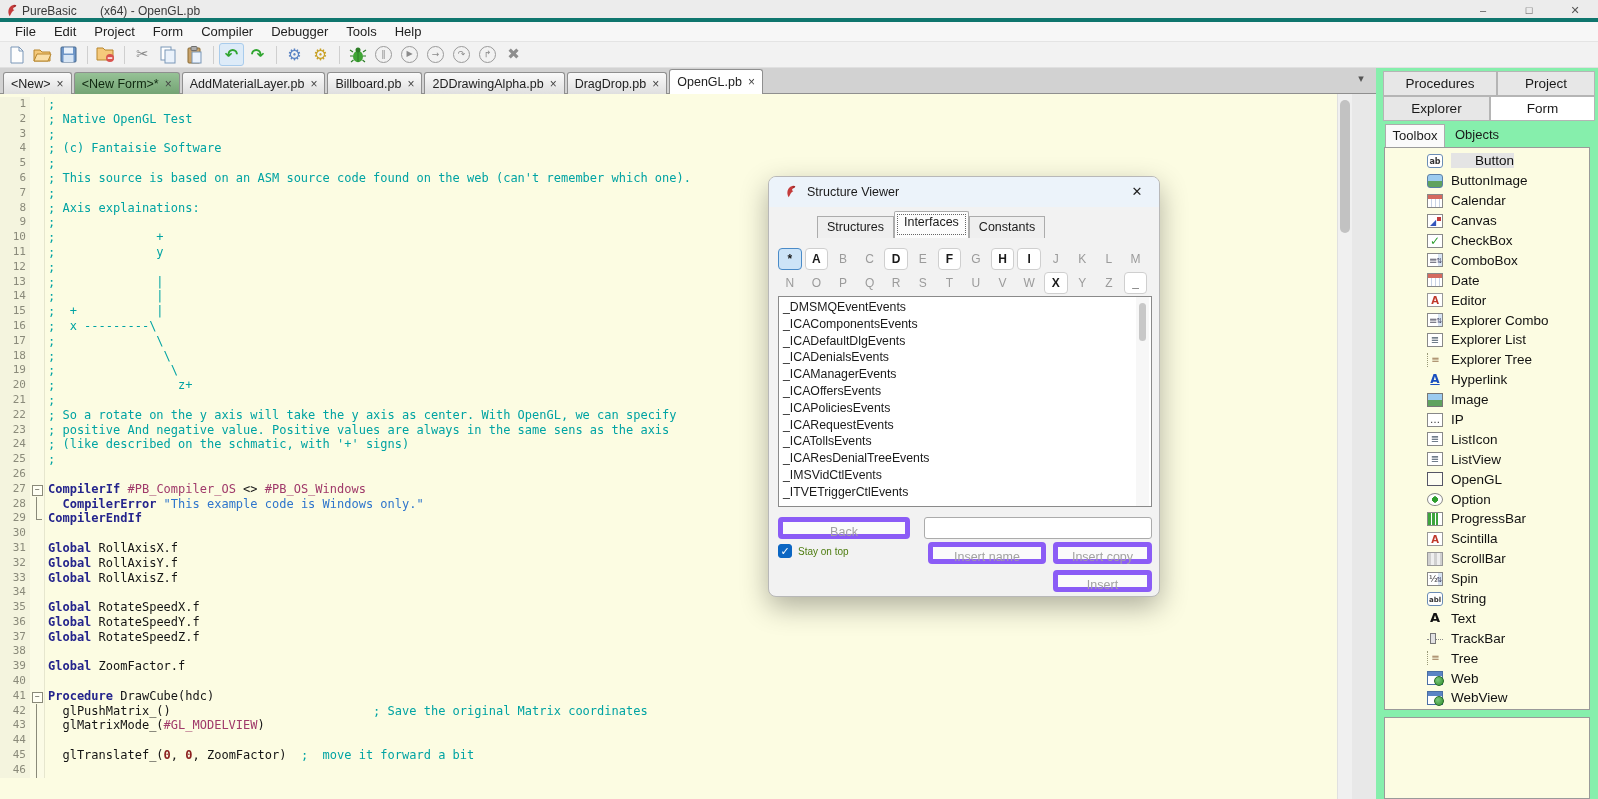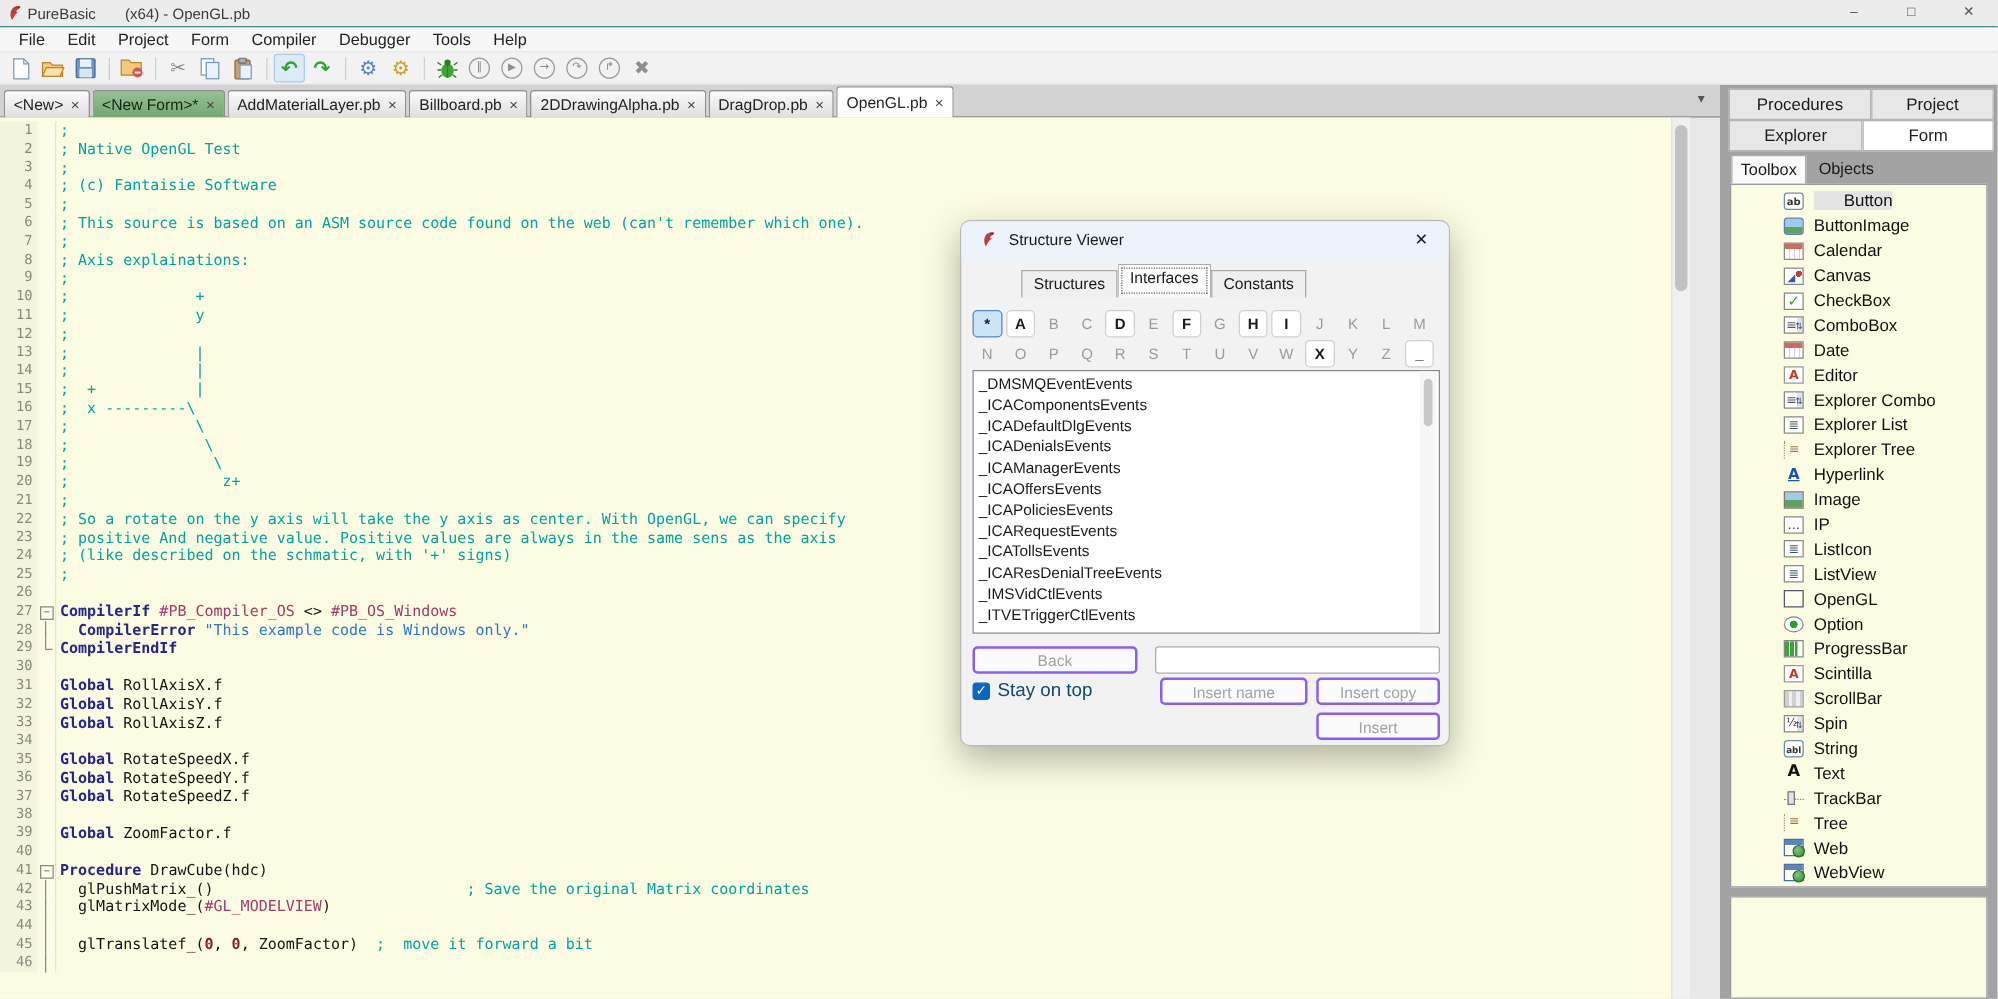--- a/index.html
+++ b/index.html
@@ -1,19 +1,19 @@
 <!DOCTYPE html>
 <html><head>
 <meta charset="utf-8">
 <style>
   * { margin:0; padding:0; box-sizing:border-box; }
   html,body { width:1598px; height:799px; overflow:hidden; font-family:"Liberation Sans",sans-serif; background:#E8E8E8; }
 
   
-  #titlebar { position:absolute; left:0; top:0; width:1598px; height:22px; background:#ECECEC; border-bottom:1px solid #0f766e; }
+  #titlebar { position:absolute; left:0; top:0; width:1598px; height:22px; background:#ECECEC; border-bottom:4px solid #0f766e; }
   #titlebar .app-name { position:absolute; left:22px; top:4px; font-size:12px; color:#3A3A3A; }
   #titlebar .doc-title { position:absolute; left:100px; top:4px; font-size:12px; color:#3A3A3A; }
   #logo { position:absolute; left:5px; top:3px; width:15px; height:15px; }
   .win-controls { position:absolute; right:0; top:0; height:22px; display:flex; }
   .win-btn { width:46px; height:22px; text-align:center; line-height:20px; font-size:11px; color:#555; }
 
   
   #menubar { position:absolute; left:0; top:22px; width:1598px; height:20px; background:#F7F7F7; display:flex; align-items:center; padding-left:6px; border-bottom:1px solid #E4E4E4; }
   .menu-item { font-size:13px; color:#222; padding:1px 9px; }
 
@@ -61,32 +61,32 @@
   .dtab.sel { background:#FCFCFC; height:27px; outline:1px dotted #666; outline-offset:-4px; border-radius:2px 2px 0 0; }
   .alpha-row { position:absolute; left:9px; display:flex; gap:3px; }
   .abtn { width:23.6px; height:22px; text-align:center; line-height:21px; font-size:12px; border-radius:4px; }
   .abtn.on { background:#FFFFFF; border:1px solid #CFCFCF; color:#1A1A1A; font-weight:bold; }
   .abtn.off { color:#9B9B9B; background:transparent; border:1px solid transparent; }
   .abtn.sel { background:#CDE4F7; border:1px solid #4A8BC8; }
   #sv-list { position:absolute; left:9px; top:119px; width:374px; height:211px; background:#FFFFFF; border:1px solid #8A8A8A; overflow:hidden; padding:2px 0 0 4px; }
   .sv-item { height:16.8px; line-height:16.8px; font-size:12.3px; color:#1A1A1A; white-space:nowrap; }
   #sv-scroll { position:absolute; right:10px; top:120px; width:13px; height:209px; background:#F7F7F7; }
   #sv-thumb { position:absolute; left:3px; top:6px; width:7px; height:38px; background:#C8C8C8; border-radius:4px; }
-  .wbtn { position:absolute; background:#FBFBFB; border:2px solid #8b5cf6; border-radius:4px; font-size:12.5px; color:#A2A2A2; text-align:center; }
+  .wbtn { position:absolute; background:#FBFBFB; border:5px solid #8b5cf6; border-radius:4px; font-size:12.5px; color:#A2A2A2; text-align:center; }
   #btn-back { left:9px; top:340px; width:132px; height:22px; line-height:21px; }
   #sv-input { position:absolute; left:155px; top:340px; width:228px; height:22px; border:1px solid #ABABAB; border-radius:3px; background:#FFFFFF; font-size:12px; padding:0 5px; }
   #chk-wrap { position:absolute; left:9px; top:367px; display:flex; align-items:center; }
   #chk-box { width:14px; height:14px; background:#0B66C3; border:1px solid #0B66C3; border-radius:3px; color:#fff; font-size:11px; line-height:13px; text-align:center; margin-right:6px; }
-  #chk-label { font-size:15px; color:#0c4a6e; }
+  #chk-label { font-size:10px; color:#4d7c0f; }
   #btn-insert-name { left:159px; top:365px; width:118px; height:22px; line-height:21px; }
   #btn-insert-copy { left:284px; top:365px; width:99px; height:22px; line-height:21px; }
   #btn-insert { left:284px; top:393px; width:99px; height:22px; line-height:21px; }
 
   
-  #right-panel { position:absolute; left:1376px; top:68px; width:222px; height:731px; background:#a3a3a3; }
+  #right-panel { position:absolute; left:1376px; top:68px; width:222px; height:731px; background:#86efac; }
   .rp-tab { position:absolute; border:1px solid #B5B5B5; background:#E7E7E7; font-size:13.5px; color:#1A1A1A; text-align:center; }
   #rpt-procedures { left:7px; top:3px; width:114px; height:25px; line-height:24px; }
   #rpt-project { left:121px; top:3px; width:98px; height:25px; line-height:24px; }
   #rpt-explorer { left:7px; top:28px; width:107px; height:25px; line-height:24px; }
   #rpt-form { left:114px; top:28px; width:105px; height:25px; line-height:24px; background:#FFFFFF; border-top:1px solid #B5B5B5; }
   #rpt-toolbox { left:9px; top:56px; width:60px; height:23px; line-height:22px; font-size:13px; background:#FAFAFA; border:1px solid #ACACAC; border-bottom:none; }
   #rpt-objects { left:69px; top:56px; width:64px; height:23px; line-height:22px; font-size:13px; border:none; background:transparent; }
   #toolbox-list { position:absolute; left:8px; top:79px; width:206px; height:563px; background:#FCFCE2; border:1px solid #9A9A9A; overflow:hidden; padding:3px 0 0 42px; }
   .tb-item { height:19.9px; display:flex; align-items:center; font-size:13.5px; color:#111; white-space:nowrap; }
   .tb-item.sel .tb-label { background:#E4E4E4;padding-left:24px; }

